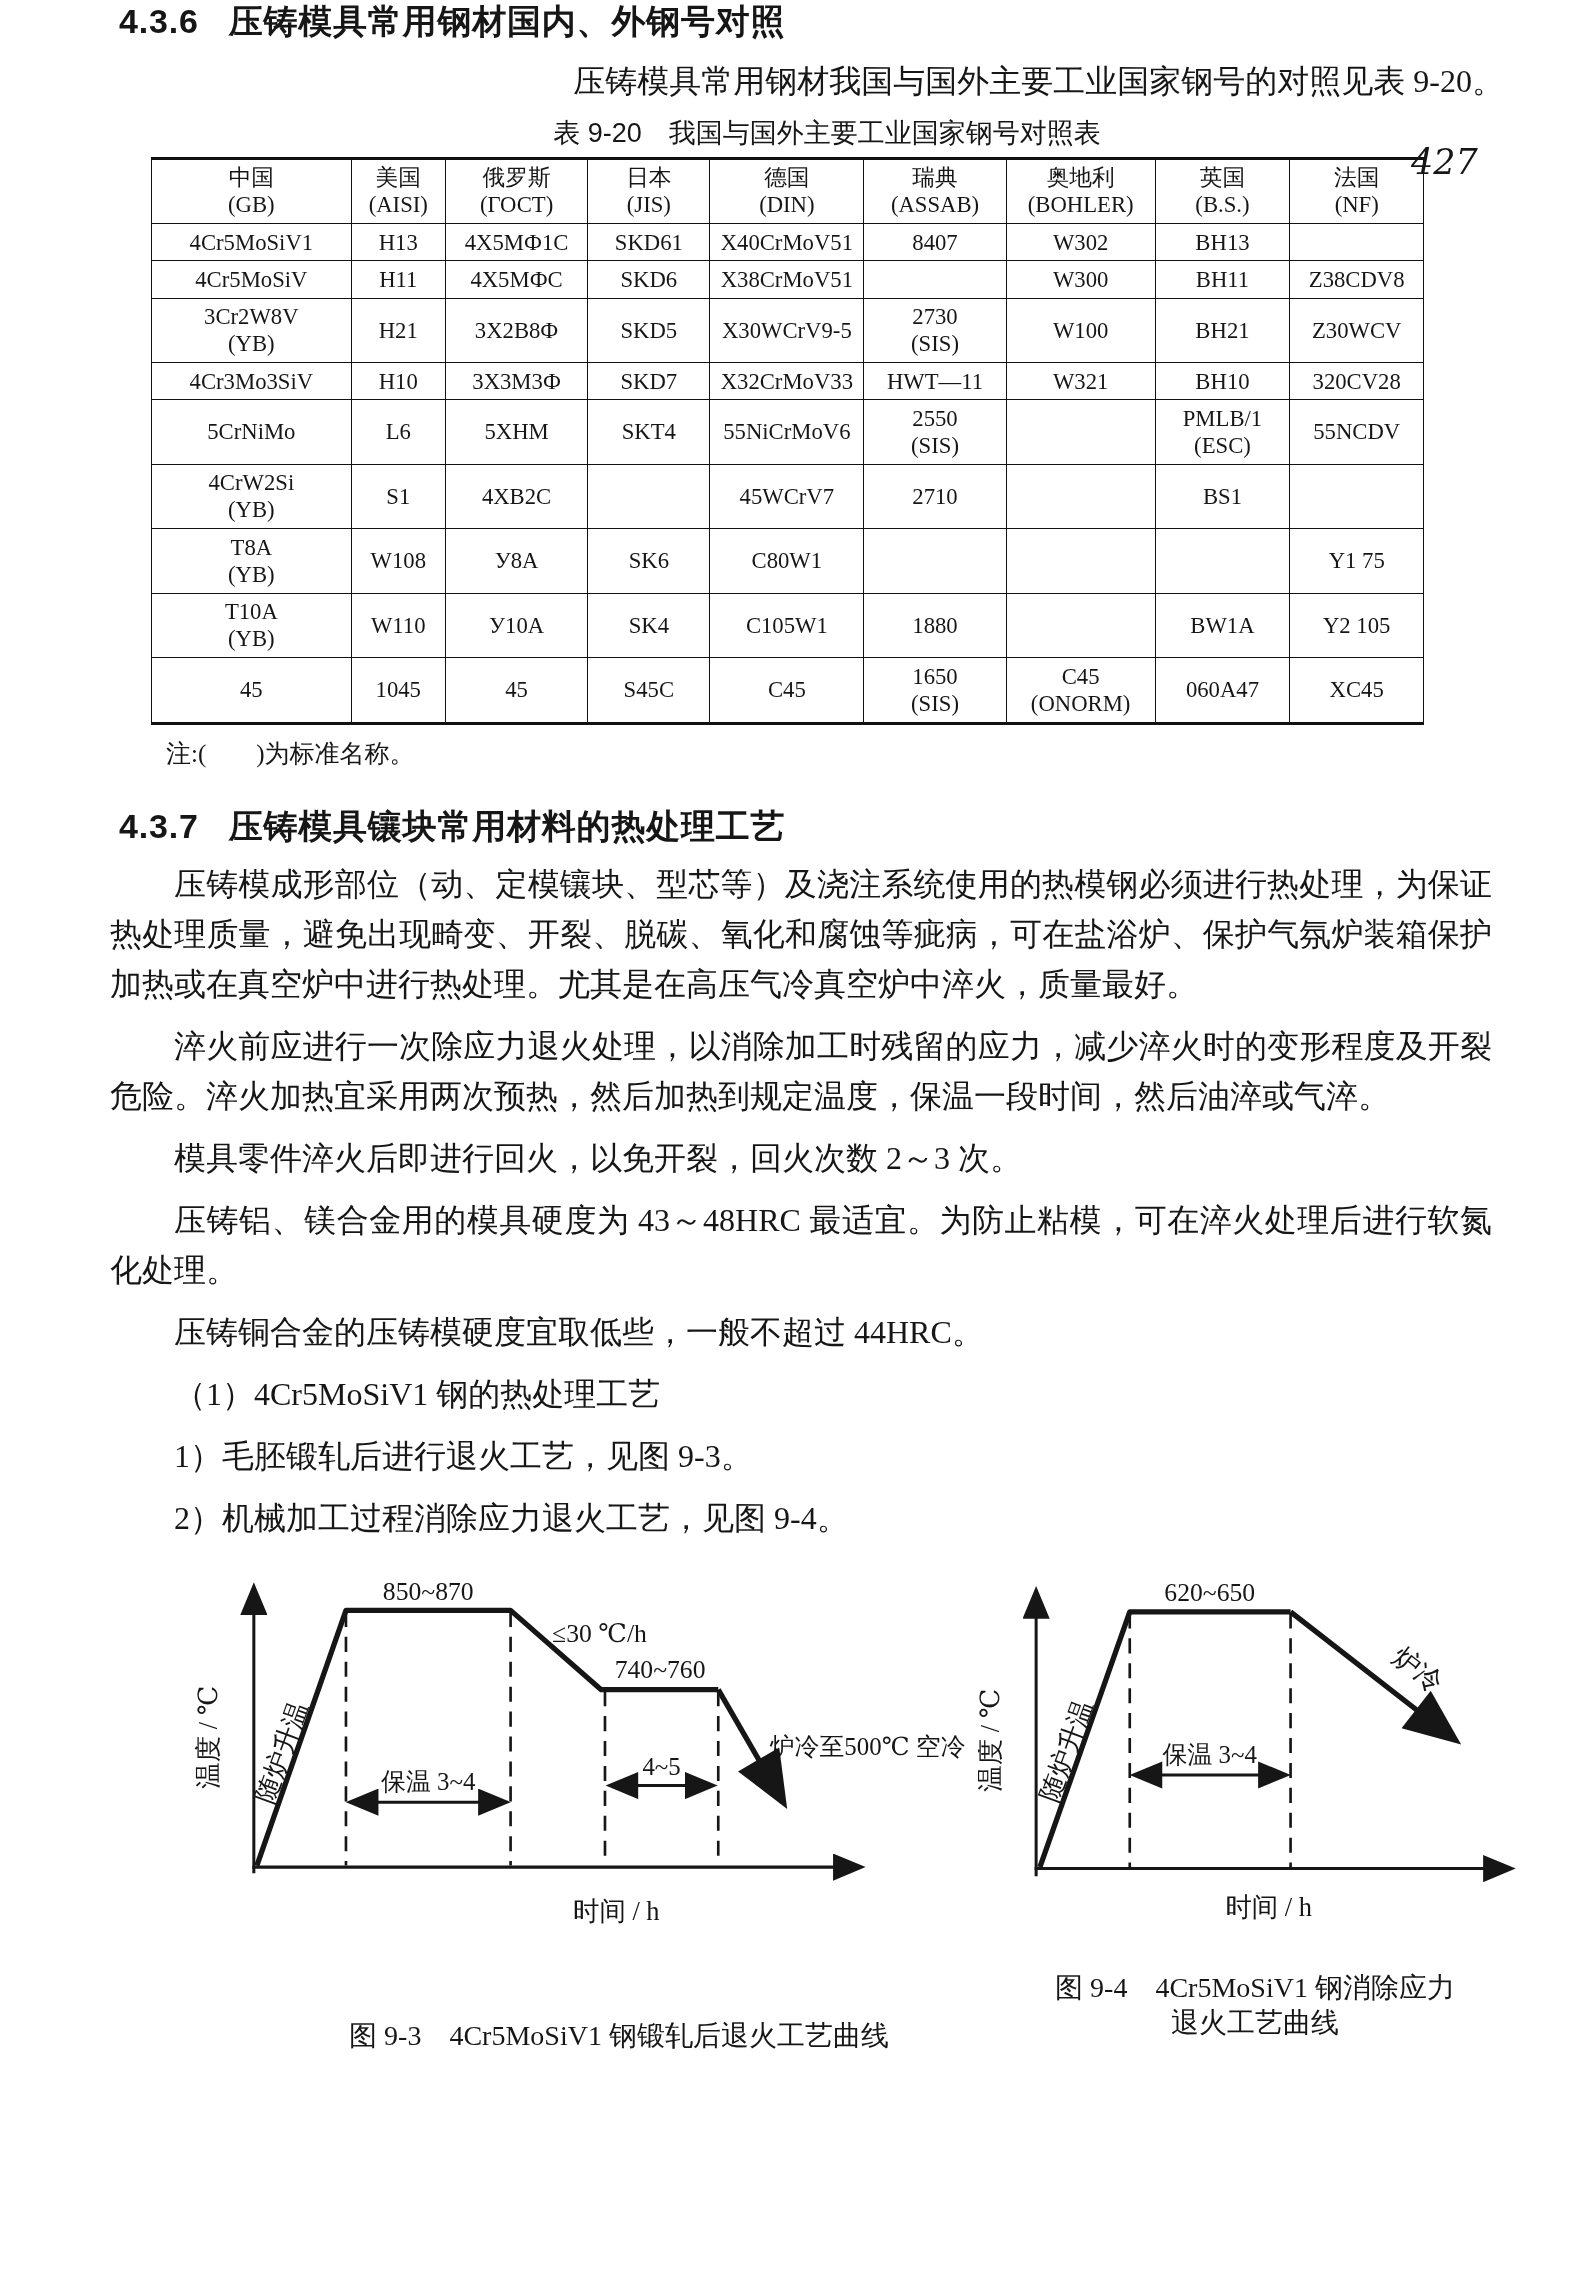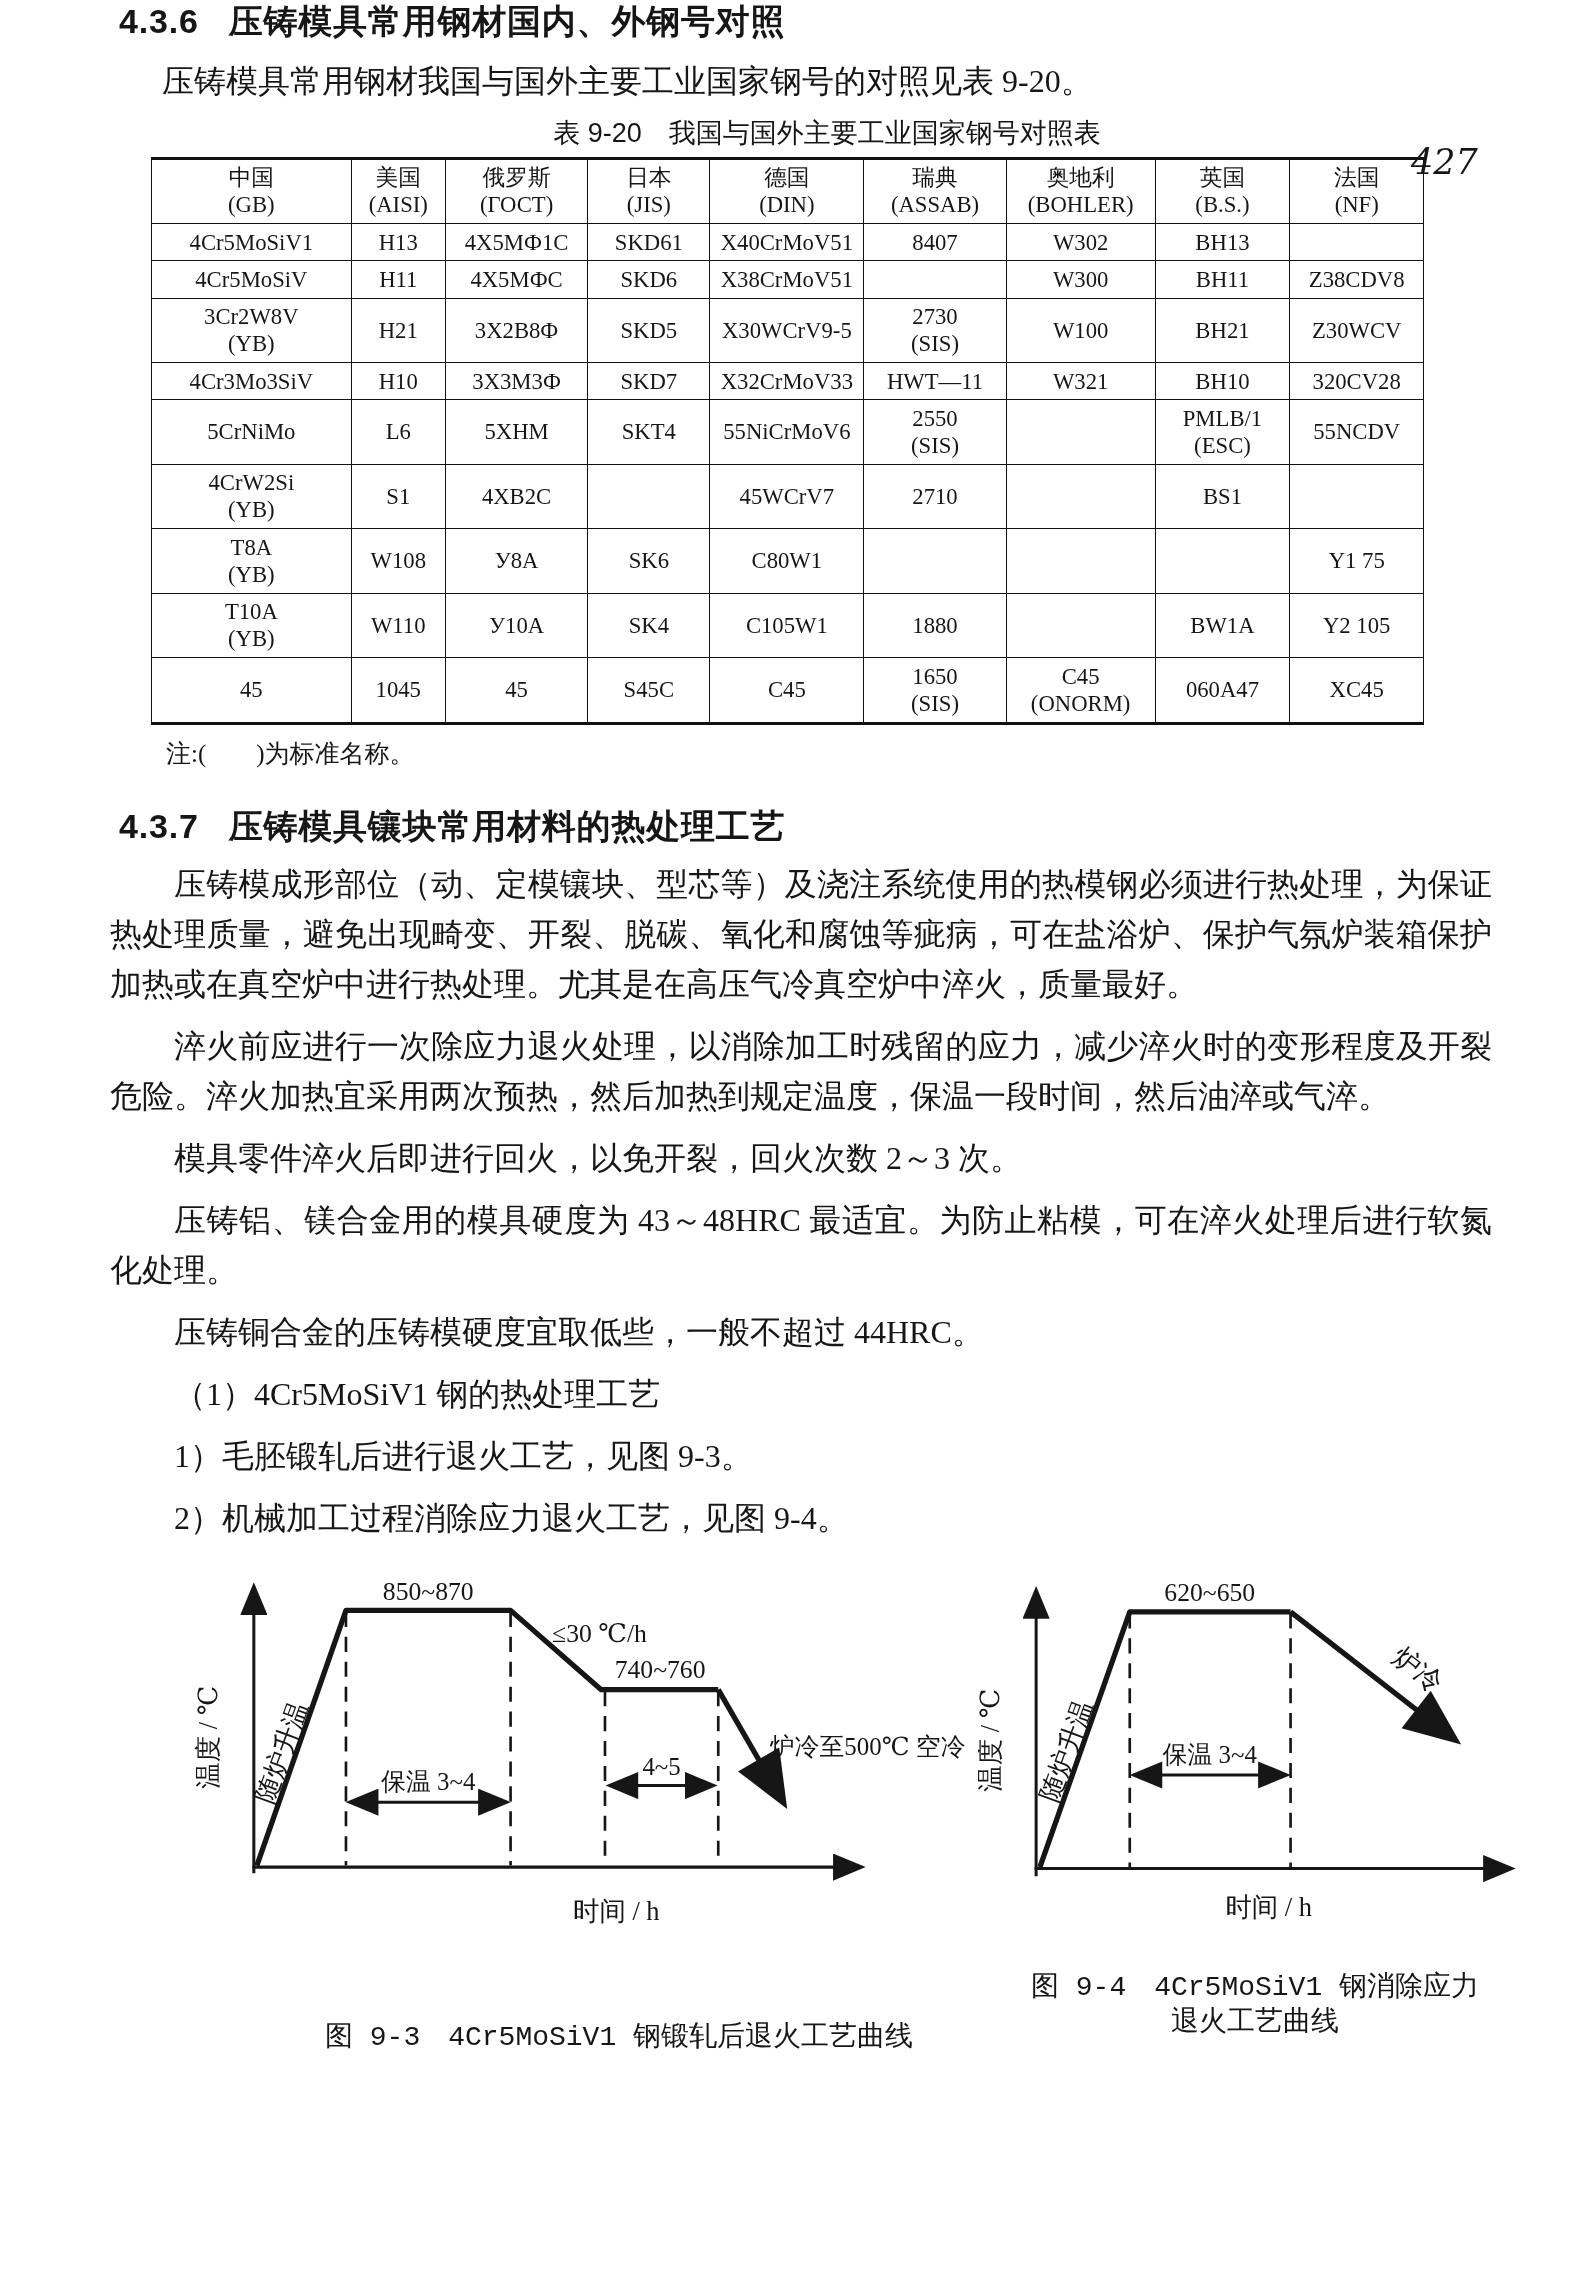--- a/index.html
+++ b/index.html
@@ -5,34 +5,34 @@
   html,body{margin:0;padding:0;background:#ffffff;}
   body{width:1595px;height:2295px;position:relative;color:#161616;
        font-family:"Liberation Serif","DejaVu Serif",serif;overflow:hidden;}
   .page-number{position:absolute;top:142px;left:1411px;font-size:35px;font-style:italic;
        font-family:"DejaVu Serif",serif;}
   .content{margin-left:98px;width:1406px;}
   .sec-h{font-family:"Liberation Sans","DejaVu Sans",sans-serif;font-weight:bold;
        font-size:34px;line-height:42px;margin:0 0 0 21px;letter-spacing:0.8px;}
   .sec-h .num{margin-right:30px;}
   .sec-h2{margin-top:35px;margin-bottom:4px;}
-  .intro{font-size:32px;line-height:50px;margin:13.6px 0 0 0;text-indent:2em;}
+  .intro{font-size:32px;line-height:50px;margin:13.6px 0 0 0;text-indent:2em;text-align:right;}
   .tbl-title{font-family:"Liberation Sans","DejaVu Sans",sans-serif;font-weight:normal;
        font-size:27px;line-height:36px;text-align:center;width:1352px;margin:9px 0 6px 53px;}
   table.steel{width:1273px;margin-left:53px;border-collapse:collapse;table-layout:fixed;
        font-size:22.7px;border-top:3.8px solid #111;border-bottom:3.8px solid #111;}
   table.steel th,table.steel td{border:1.9px solid #111;padding:4.5px 3px;text-align:center;
        vertical-align:middle;white-space:pre-line;line-height:1.2;font-weight:normal;}
   .note{font-size:25px;margin:12px 0 0 68px;}
   .para{font-size:32px;line-height:50px;margin:12px;text-indent:2em;text-align:justify;}
   .figures{position:relative;height:544px;margin-top:22.7px;}
   .fig-svg{position:absolute;top:0;}
   #fig93svg{left:69px;}
   #fig94svg{left:880px;}
-  .cap{position:absolute;font-size:28px;text-align:center;font-family:Liberation Mono, monospace;}
+  .cap{position:absolute;font-size:28px;text-align:center;}
   #cap93{left:121px;top:452px;width:800px;}
   #cap94{left:923px;top:405px;width:468px;line-height:35px;}
   svg text{font-family:"Liberation Serif","DejaVu Serif",serif;fill:#161616;}
 </style>
 </head>
 <body>
 
 <div class="page-number">427</div>
 
 <div class="content">

